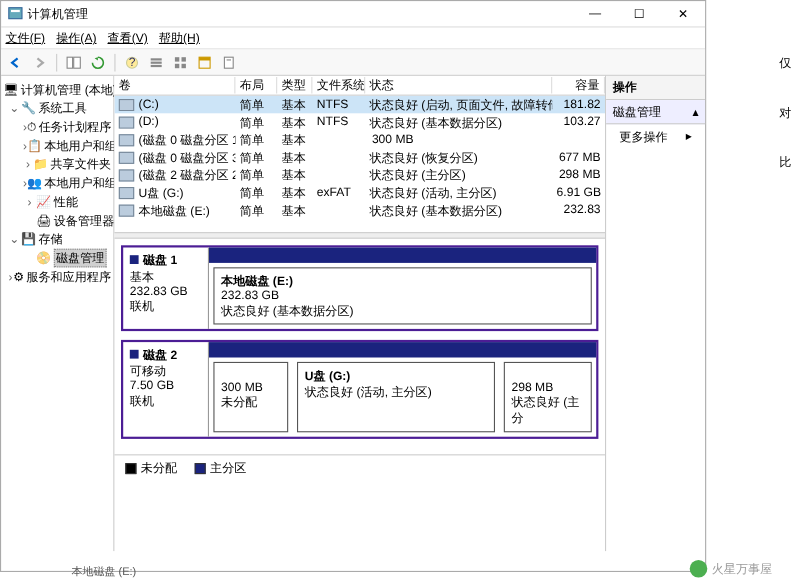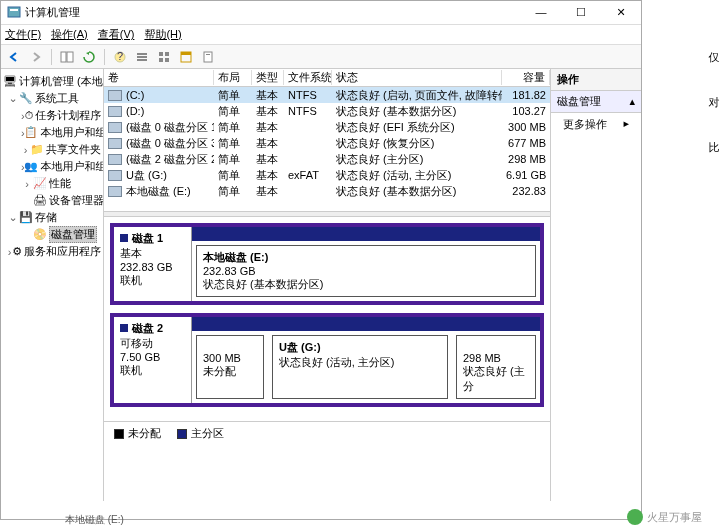--- a/index.html
+++ b/index.html
@@ -24,21 +24,21 @@
 .vol-head { display:flex; background:#fff; border-bottom:1px solid #ccc; height:18px; align-items:center;}
 .vol-head > div { border-right:1px solid #ddd; padding:0 4px; overflow:hidden; white-space:nowrap;}
 .vol-rows { overflow:auto; }
 .vol-row { display:flex; height:16px; align-items:center; white-space:nowrap;}
 .vol-row > div { padding:0 4px; overflow:hidden; }
 .vol-row.sel { background:#cce4f7; }
 .c0{width:110px;} .c1{width:38px;} .c2{width:32px;} .c3{width:48px;} .c4{width:170px;flex:1} .c5{width:48px; text-align:right;}
 .drv-ic{display:inline-block;width:14px;height:11px;background:#bcd; border:1px solid #789; margin-right:4px; vertical-align:middle;}
 .splitter { height:6px; background:#eee; border-top:1px solid #ccc; border-bottom:1px solid #ccc; cursor:row-resize;}
 .graph { overflow:auto; padding:6px; }
-.disk-block { display:flex; border:4px solid #4c1d95; margin-bottom:8px; }
+.disk-block { display:flex; border:2px solid #4c1d95; margin-bottom:8px; }
 .disk-info { width:78px; padding:4px 6px; border-right:1px solid #999; font-size:10px;}
 .disk-info .nm{font-weight:bold;}
 .disk-parts { flex:1; display:flex; flex-direction:column;}
 .disk-bar { height:14px; background:#1a237e;}
 .disk-row { display:flex; flex:1;}
 .part { border:1px solid #555; margin:4px; padding:4px 6px; font-size:10px;}
 .part .pn{font-weight:bold;}
 .legend { border-top:1px solid #ccc; padding:4px 10px; display:flex; gap:16px; align-items:center;}
 .lg-sw{width:10px;height:10px;display:inline-block;border:1px solid #333;margin-right:4px;vertical-align:middle;}
 .lg-black{background:#000;} .lg-blue{background:#1a237e;}
@@ -218,21 +218,20 @@
             <div class="c2">基本</div>
             <div class="c3">NTFS</div>
             <div class="c4">状态良好 (基本数据分区)</div>
             <div class="c5">103.27</div>
           </div>
           <div class="vol-row">
             <div class="c0"><span class="drv-ic"></span>(磁盘 0 磁盘分区 1)</div>
             <div class="c1">简单</div>
             <div class="c2">基本</div>
             <div class="c3"></div>
-            <div class="c4">状态良好 (EFI 系统分区)</div>
             <div class="c5">300 MB</div>
           </div>
           <div class="vol-row">
             <div class="c0"><span class="drv-ic"></span>(磁盘 0 磁盘分区 3)</div>
             <div class="c1">简单</div>
             <div class="c2">基本</div>
             <div class="c3"></div>
             <div class="c4">状态良好 (恢复分区)</div>
             <div class="c5">677 MB</div>
           </div>

